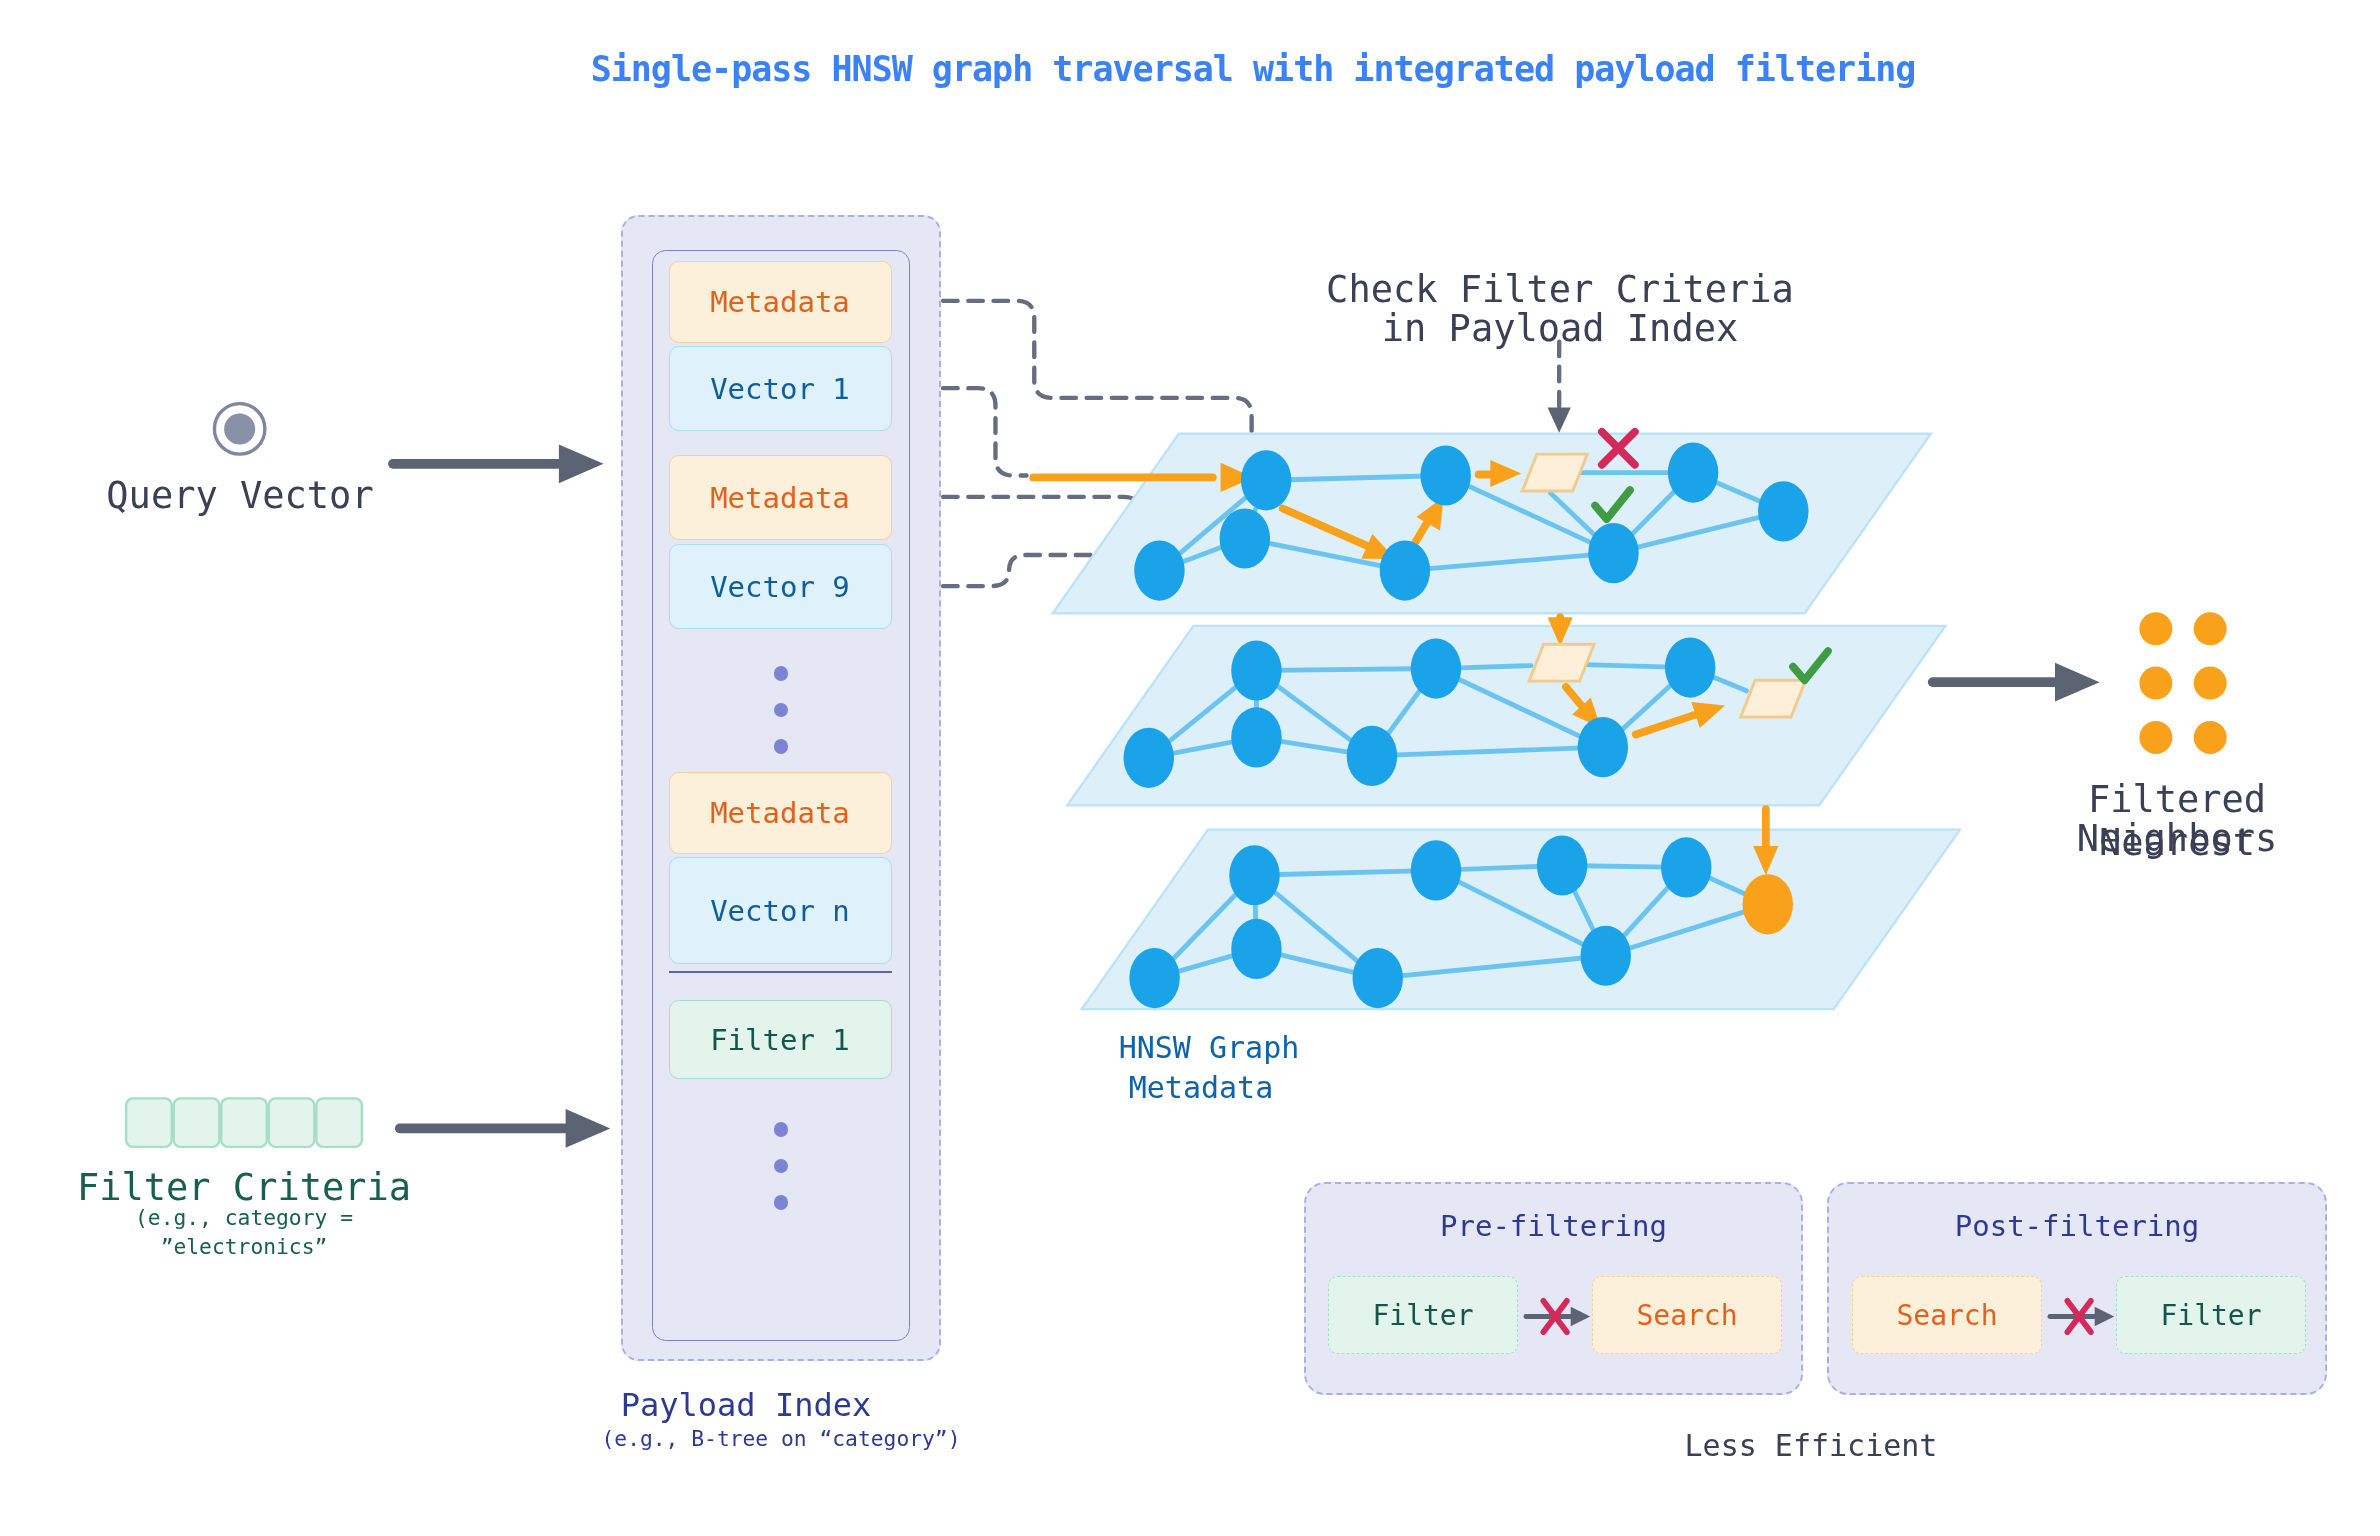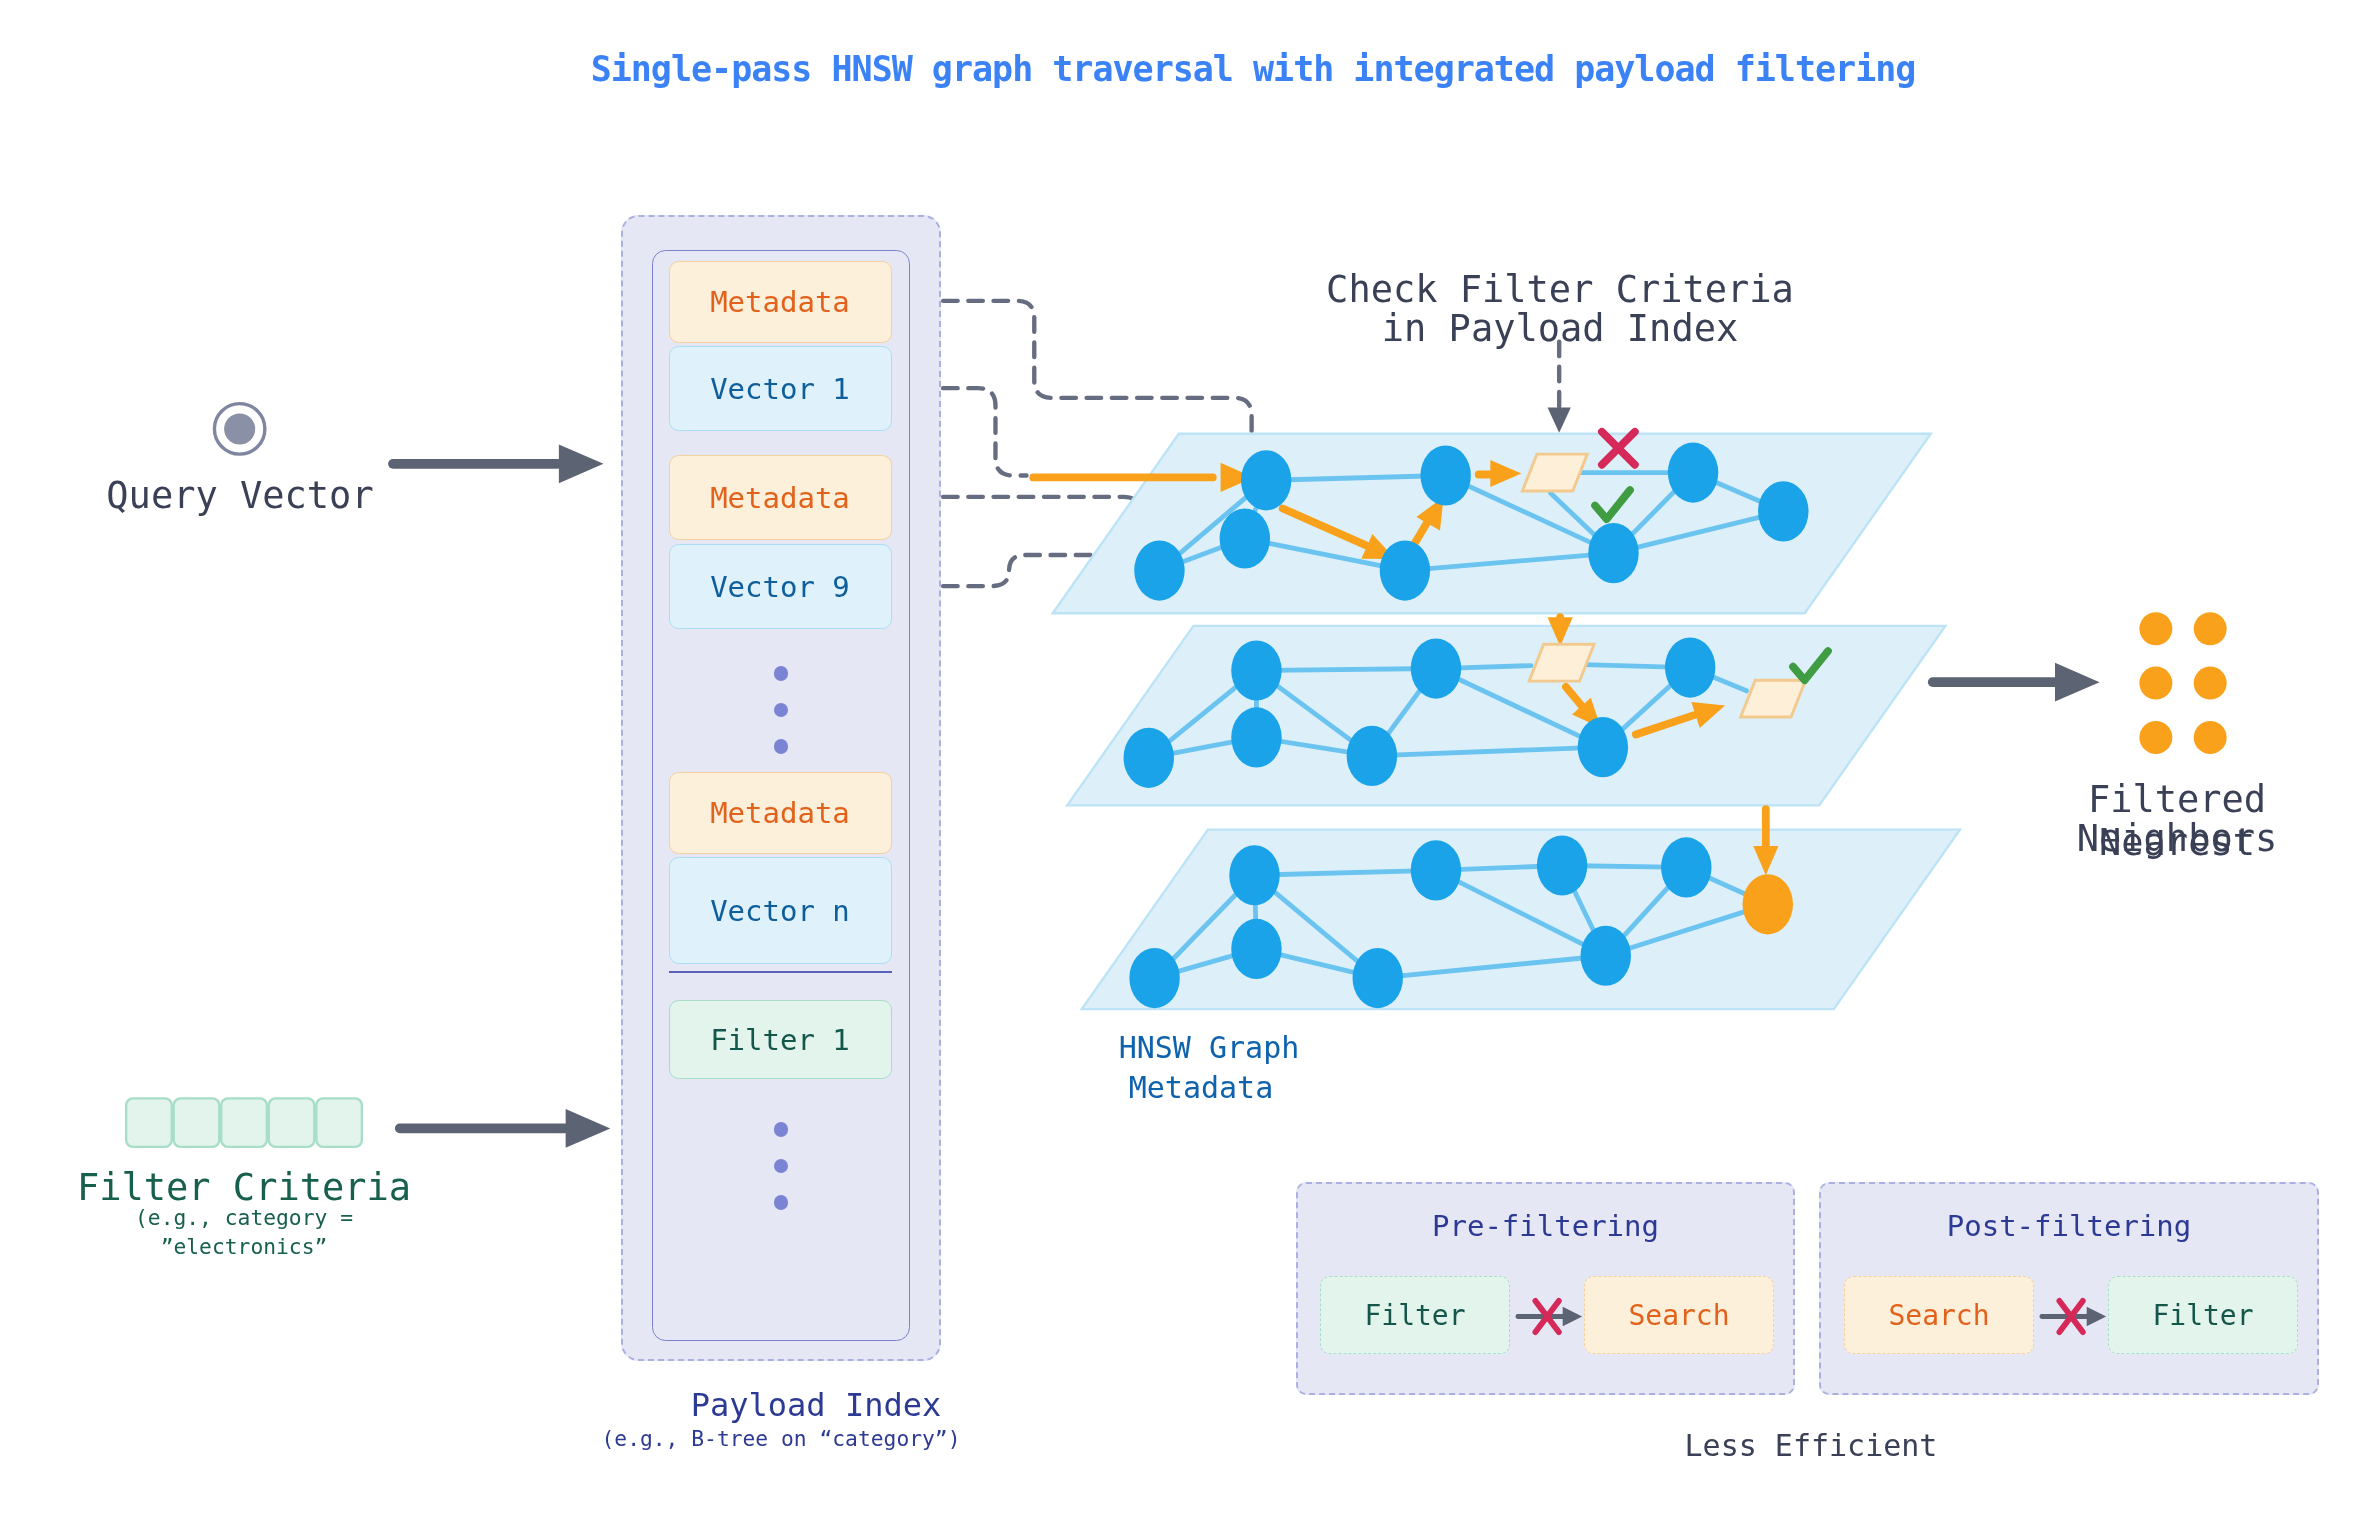--- a/index.html
+++ b/index.html
@@ -57,21 +57,21 @@
   .dots{position:absolute;left:0;width:100%;display:flex;flex-direction:column;align-items:center;gap:22px;}
   .dots i{width:14.6px;height:14.6px;border-radius:50%;background:var(--dot-purple);}
   .pdivider{position:absolute;left:15.5px;width:223px;height:0;border-top:2.9px solid #5B63B8;}
 
   .indigo{color:var(--indigo-text);}
   .hnswlabel{color:var(--hnsw-blue);font-size:30px;line-height:41px;}
   .greentxt{color:var(--green-text);}
 
   
   .cpanel{position:absolute;top:1182px;height:213px;background:var(--panel-fill);
-    border:2.9px dashed var(--panel-border);border-radius:10px;}
+    border:2.9px dashed var(--panel-border);border-radius:21px;margin-left:8px;}
   .cpanel .ctitle{position:absolute;top:25px;left:0;width:100%;text-align:center;
     font-size:29px;color:var(--indigo-text);}
   .cbox{position:absolute;top:92px;width:190px;height:78px;display:flex;align-items:center;justify-content:center;
     font-size:28px;border-radius:9.7px;}
   .cbox.green{background:var(--filter-fill);border:1.9px dashed var(--filter-border);color:var(--filter-text);}
   .cbox.orange{background:var(--metadata-fill);border:1.9px dashed var(--metadata-border);color:var(--metadata-text);}
   .blockarrow{position:absolute;top:110px;width:74px;height:45px;}
 
   svg .layer{fill:var(--layer-fill);stroke:var(--layer-border);stroke-width:2.5;}
   svg .edge{stroke:var(--edge-blue);stroke-width:5;stroke-linecap:round;}
@@ -279,21 +279,21 @@
       <div class="pbox vector" style="top:606px;height:107px;">Vector n</div>
       <div class="pdivider" style="top:720px;"></div>
       <div class="pbox filterbox" style="top:749px;height:79px;">Filter 1</div>
       <div class="dots" style="top:871px;">
           <i></i>
           <i></i>
           <i></i>
         </div>
     </div>
   </div>
-  <div class="label indigo" style="left:816px;top:1386px;font-size:32px;">Payload Index</div>
+  <div class="label indigo" style="left:746px;top:1386px;font-size:32px;">Payload Index</div>
   <div class="label sub indigo" style="left:781px;top:1426px;font-size:21.3px;">(e.g., B-tree on “category”)</div>
 
   <div class="label" style="left:1560px;top:268px;">Check Filter Criteria</div>
   <div class="label" style="left:1560px;top:307px;">in Payload Index</div>
 
   <div class="label hnswlabel" style="left:1209px;top:1027px;">HNSW Graph</div>
   <div class="label hnswlabel" style="left:1201px;top:1067px;">Metadata</div>
 
   <div class="label" style="left:2177px;top:778px;">Filtered Nearest</div>
   <div class="label" style="left:2177px;top:817px;">Neighbors</div>

